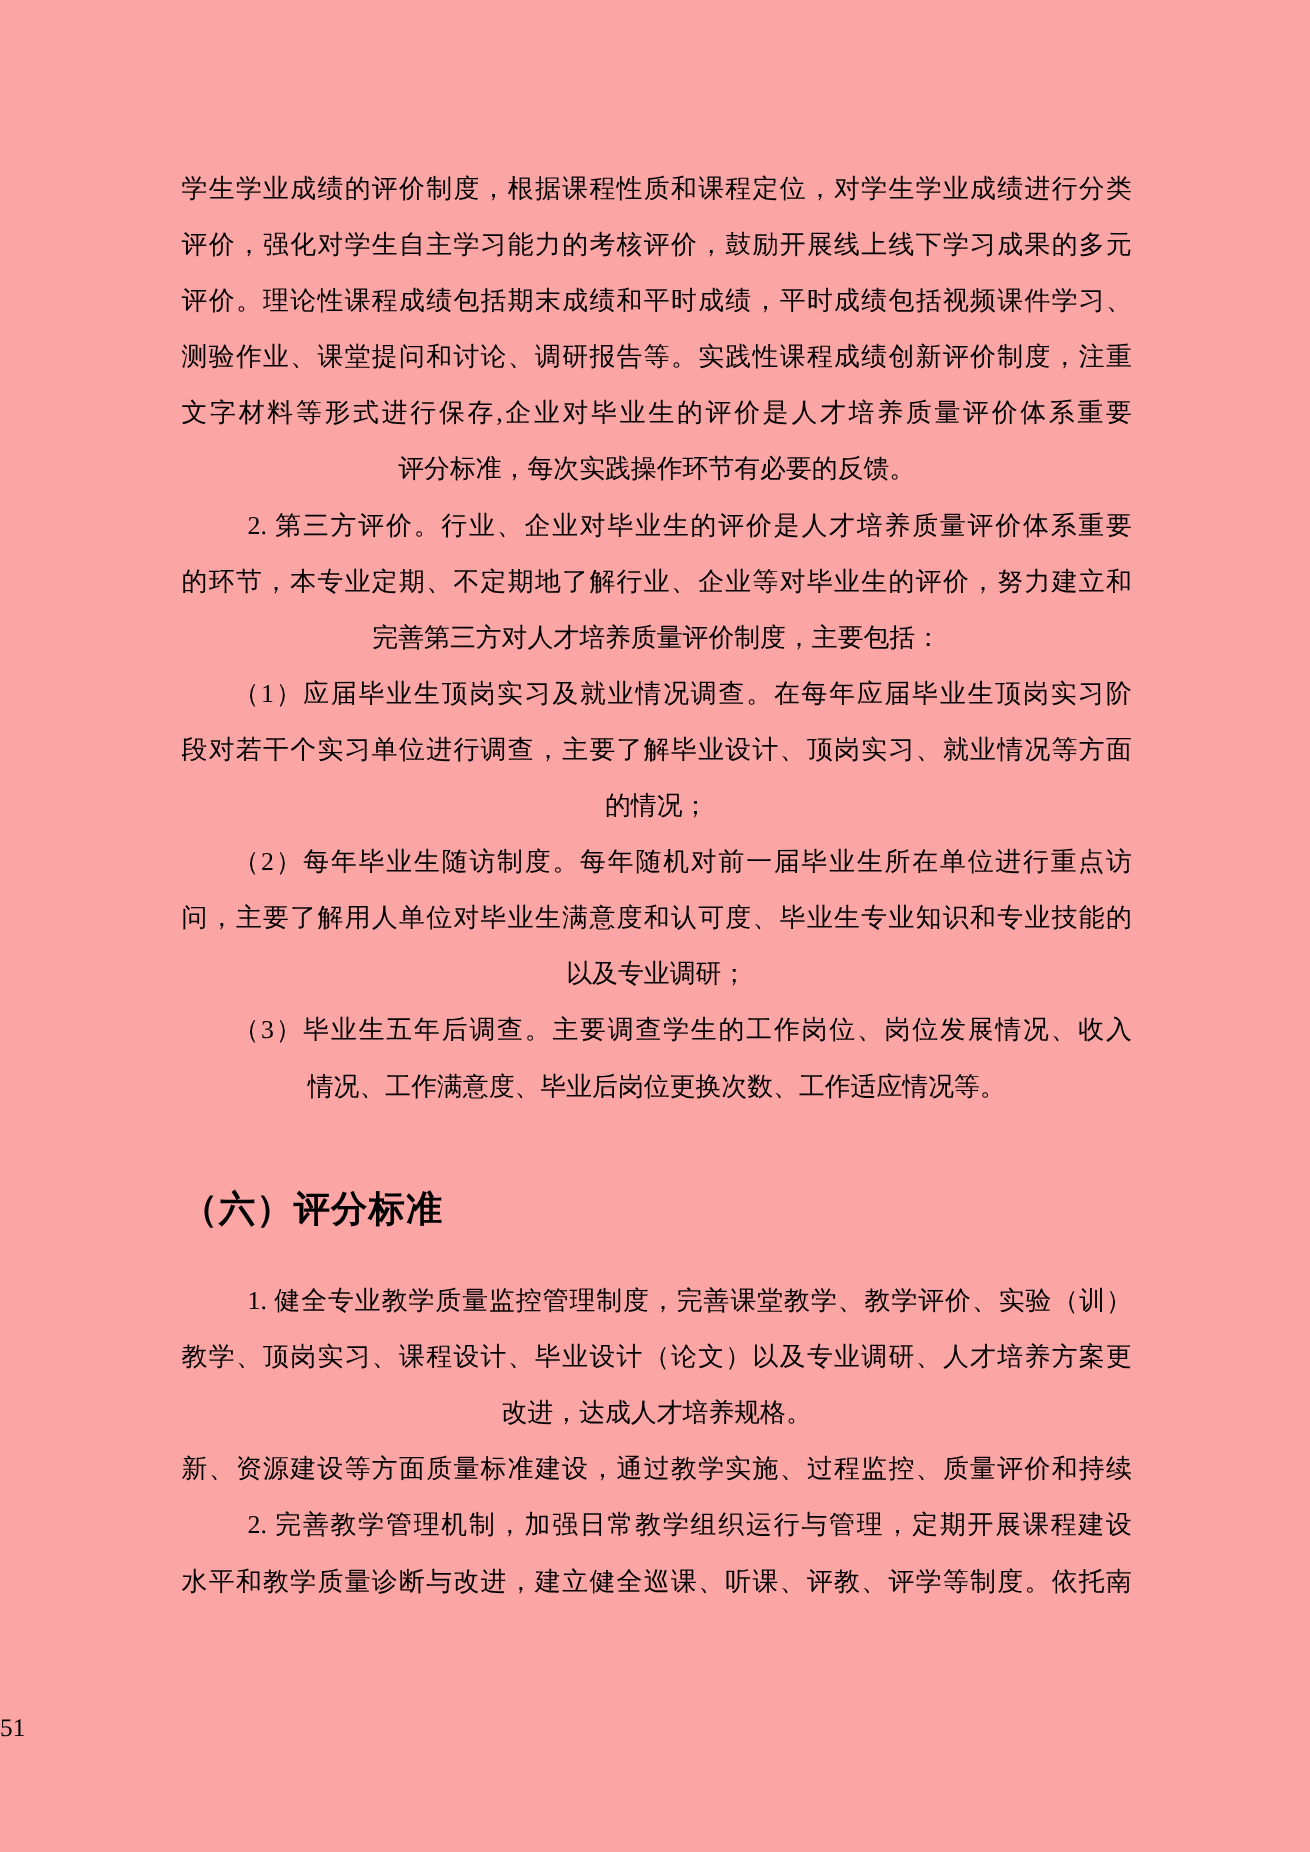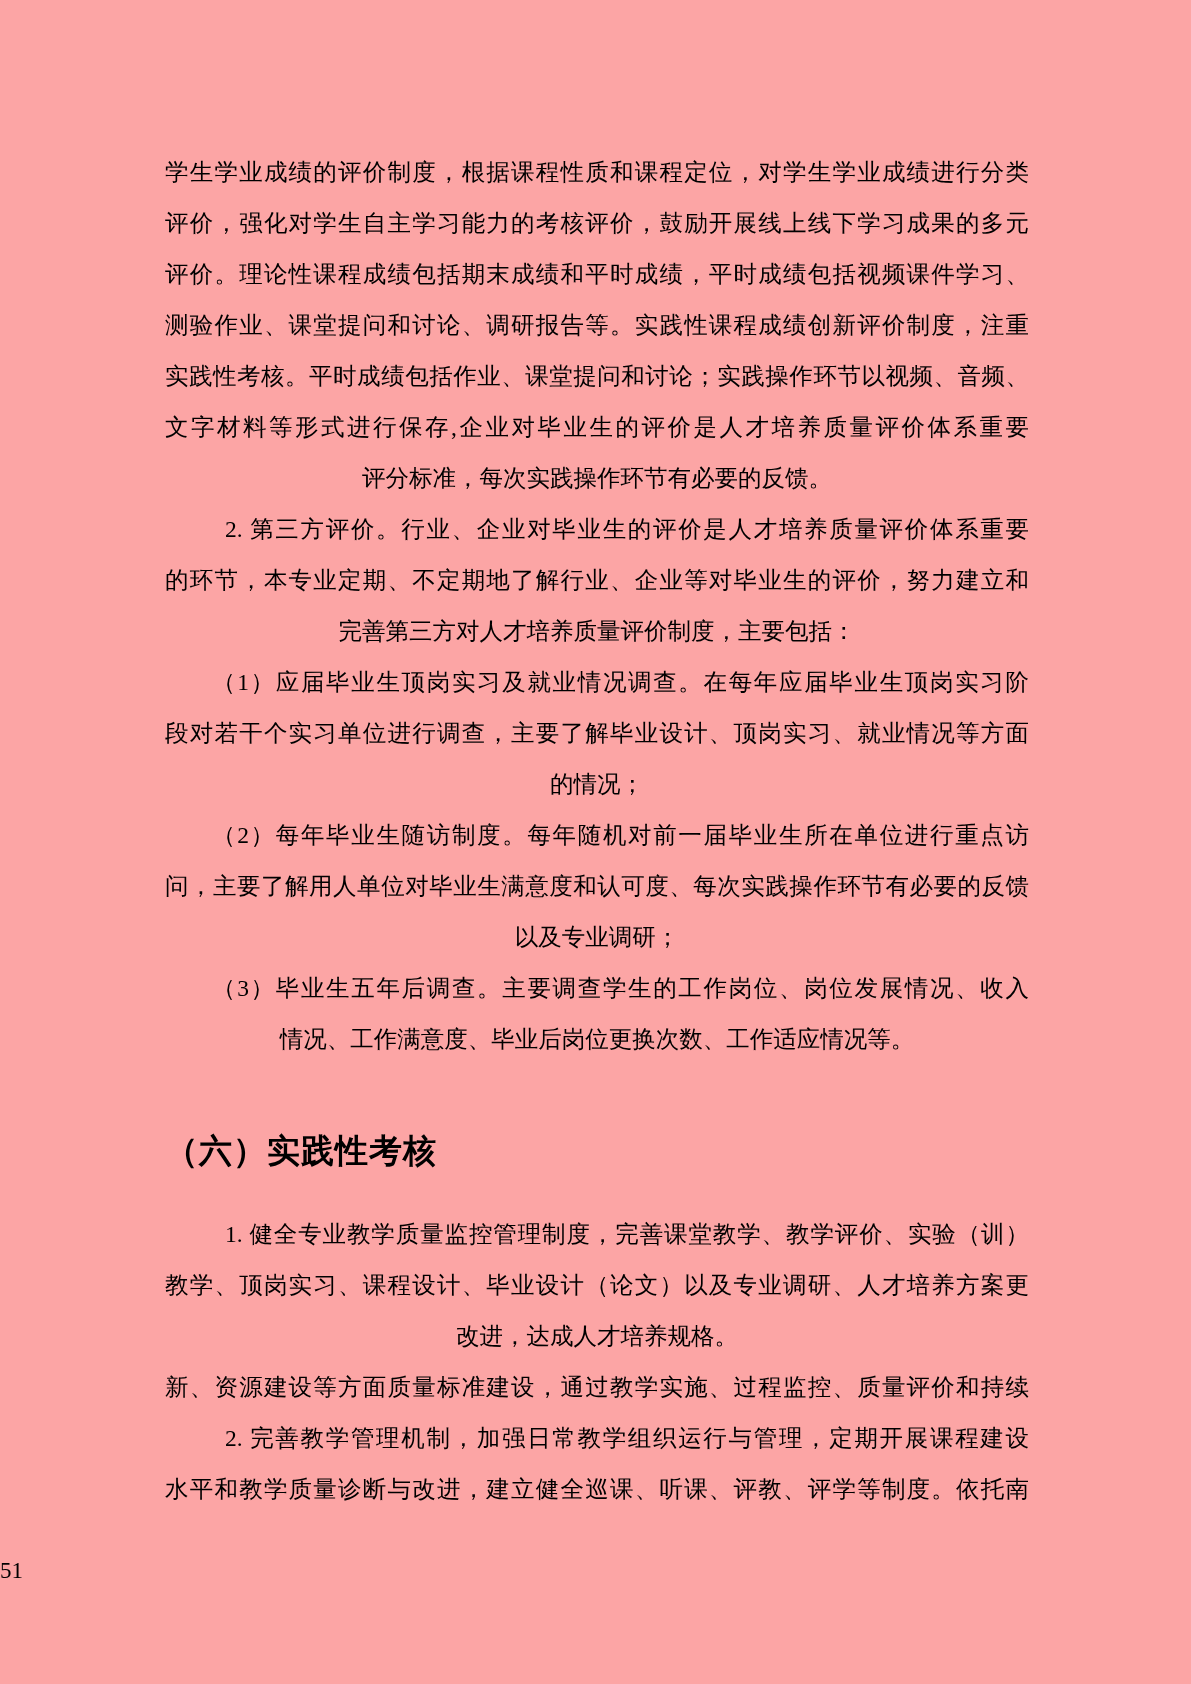--- a/index.html
+++ b/index.html
@@ -62,40 +62,39 @@
 </head>
 <body>
 
 <div class="page">
   <div class="content">
 
     <div class="line j">学生学业成绩的评价制度，根据课程性质和课程定位，对学生学业成绩进行分类</div>
     <div class="line j">评价，强化对学生自主学习能力的考核评价，鼓励开展线上线下学习成果的多元</div>
     <div class="line j">评价。理论性课程成绩包括期末成绩和平时成绩，平时成绩包括视频课件学习、</div>
     <div class="line j">测验作业、课堂提问和讨论、调研报告等。实践性课程成绩创新评价制度，注重</div>
-    <div class="line j">实践性考核。平时成绩包括作业、课堂提问和讨论；实践操作环节以视频、音频、</div>
     <div class="line j">文字材料等形式进行保存,企业对毕业生的评价是人才培养质量评价体系重要</div>
     <div class="line">评分标准，每次实践操作环节有必要的反馈。</div>
 
     <div class="line j ind">2. 第三方评价。行业、企业对毕业生的评价是人才培养质量评价体系重要</div>
     <div class="line j">的环节，本专业定期、不定期地了解行业、企业等对毕业生的评价，努力建立和</div>
     <div class="line">完善第三方对人才培养质量评价制度，主要包括：</div>
 
     <div class="line j ind-p">（1）应届毕业生顶岗实习及就业情况调查。在每年应届毕业生顶岗实习阶</div>
     <div class="line j">段对若干个实习单位进行调查，主要了解毕业设计、顶岗实习、就业情况等方面</div>
     <div class="line">的情况；</div>
 
     <div class="line j ind-p">（2）每年毕业生随访制度。每年随机对前一届毕业生所在单位进行重点访</div>
-    <div class="line j">问，主要了解用人单位对毕业生满意度和认可度、每次实践操作环节有必要的反馈</div>
+    <div class="line j">问，主要了解用人单位对毕业生满意度和认可度、毕业生专业知识和专业技能的</div>
     <div class="line">以及专业调研；</div>
 
     <div class="line j ind-p">（3）毕业生五年后调查。主要调查学生的工作岗位、岗位发展情况、收入</div>
     <div class="line">情况、工作满意度、毕业后岗位更换次数、工作适应情况等。</div>
 
-    <div class="heading">（六）实践性考核</div>
+    <div class="heading">（六）评分标准</div>
 
     <div class="sec2">
       <div class="line j ind">1. 健全专业教学质量监控管理制度，完善课堂教学、教学评价、实验（训）</div>
       <div class="line j">教学、顶岗实习、课程设计、毕业设计（论文）以及专业调研、人才培养方案更</div>
       <div class="line">改进，达成人才培养规格。</div>
       <div class="line j">新、资源建设等方面质量标准建设，通过教学实施、过程监控、质量评价和持续</div>
       <div class="line j ind">2. 完善教学管理机制，加强日常教学组织运行与管理，定期开展课程建设</div>
       <div class="line j">水平和教学质量诊断与改进，建立健全巡课、听课、评教、评学等制度。依托南</div>
     </div>
 

